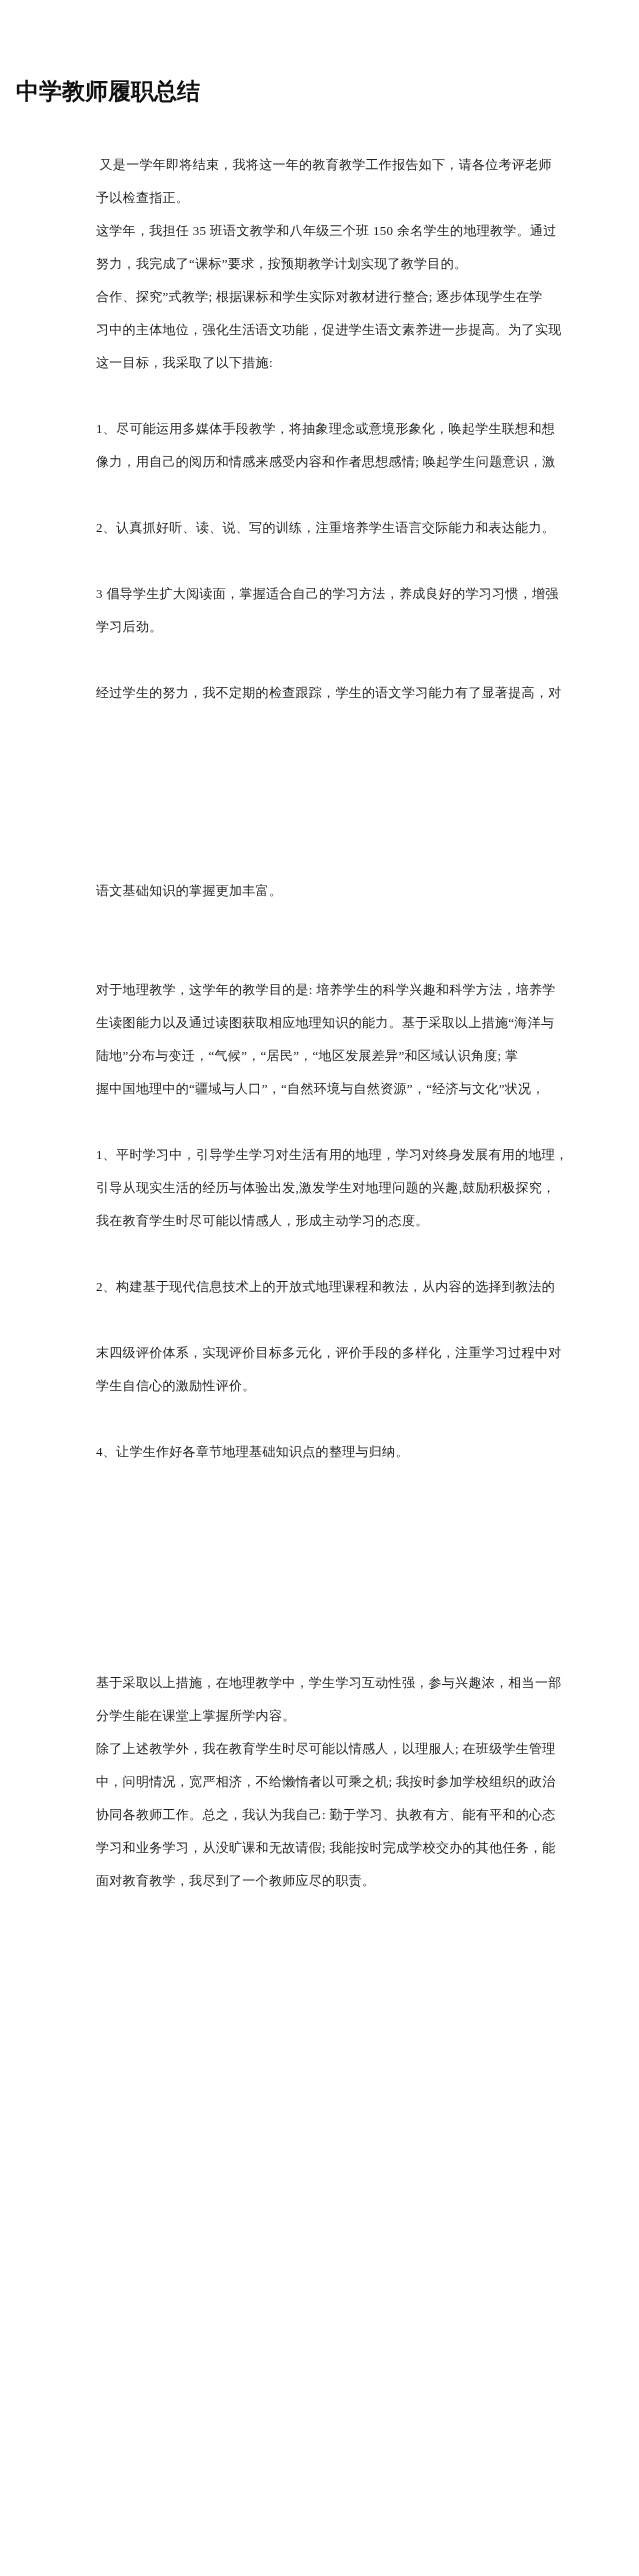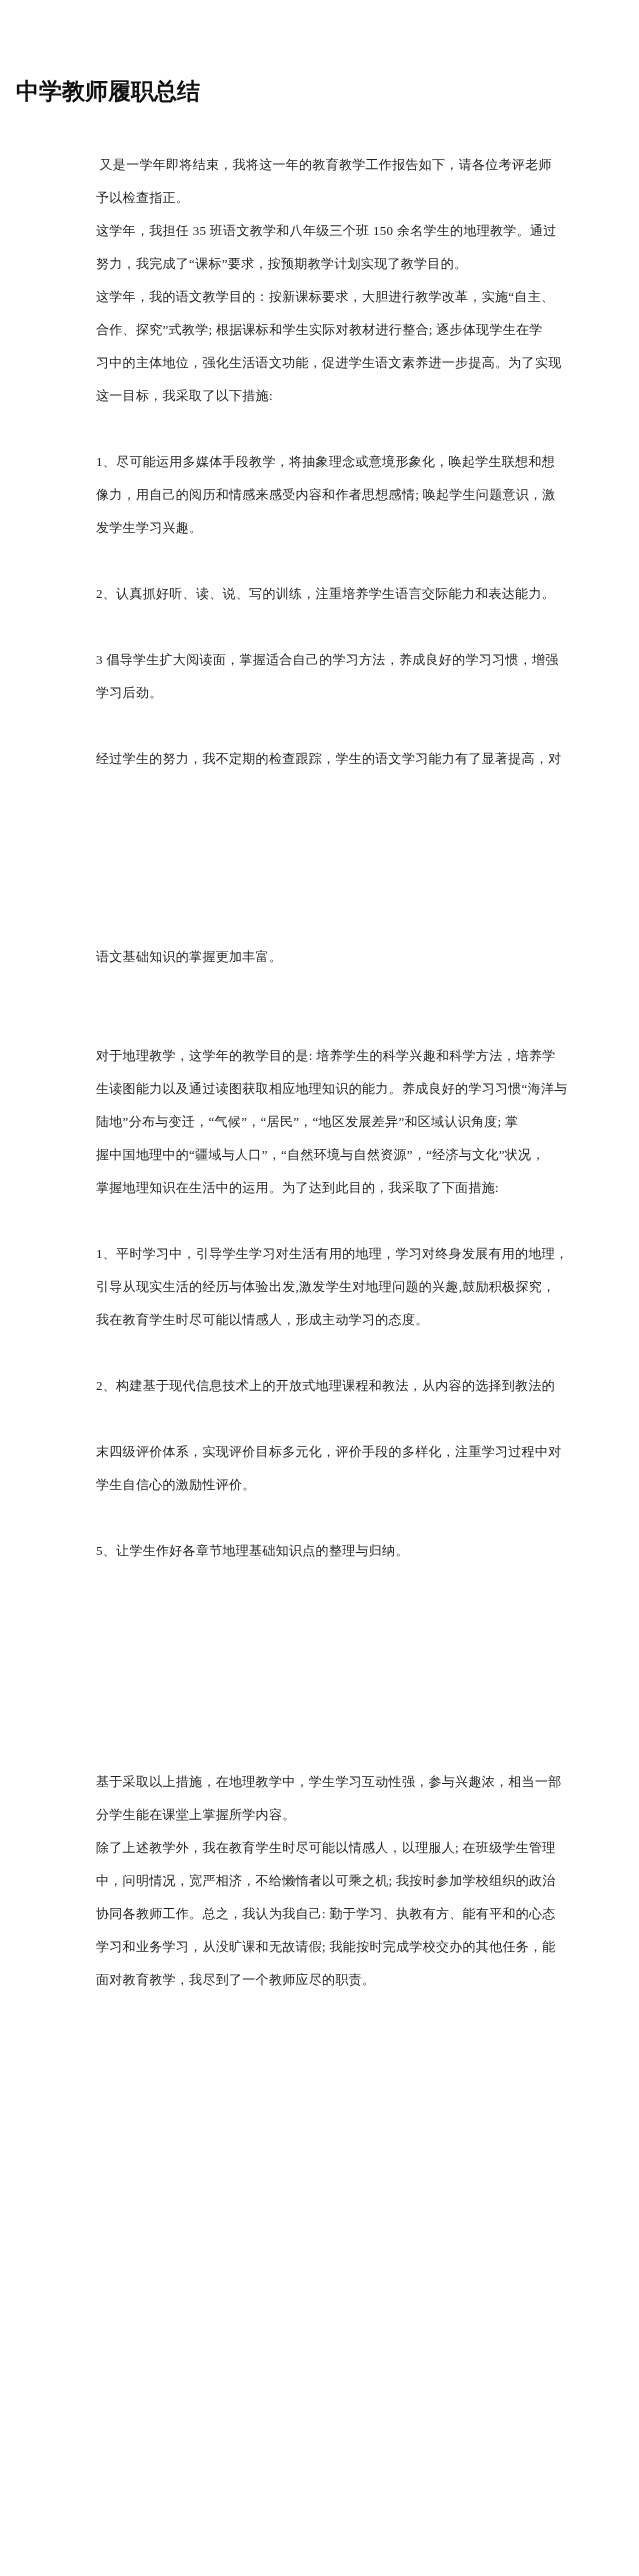--- a/index.html
+++ b/index.html
@@ -47,59 +47,56 @@
 </head>
 <body>
 
 <div class="page">
   <h1 class="doc-title">中学教师履职总结</h1>
   <div class="doc-body" id="doc-body">
       <div class="line"> 又是一学年即将结束，我将这一年的教育教学工作报告如下，请各位考评老师</div>
       <div class="line">予以检查指正。</div>
       <div class="line">这学年，我担任 35 班语文教学和八年级三个班 150 余名学生的地理教学。通过</div>
       <div class="line">努力，我完成了“课标”要求，按预期教学计划实现了教学目的。</div>
-      <div class="line">这学年，我的语文教学目的：按新课标要求，大胆进行教学改革，实施“自主、</div>
       <div class="line">合作、探究”式教学; 根据课标和学生实际对教材进行整合; 逐步体现学生在学</div>
       <div class="line">习中的主体地位，强化生活语文功能，促进学生语文素养进一步提高。为了实现</div>
       <div class="line">这一目标，我采取了以下措施:</div>
       <div class="line"></div>
       <div class="line">1、尽可能运用多媒体手段教学，将抽象理念或意境形象化，唤起学生联想和想</div>
       <div class="line">像力，用自己的阅历和情感来感受内容和作者思想感情; 唤起学生问题意识，激</div>
-      <div class="line">发学生学习兴趣。</div>
       <div class="line"></div>
       <div class="line">2、认真抓好听、读、说、写的训练，注重培养学生语言交际能力和表达能力。</div>
       <div class="line"></div>
       <div class="line">3 倡导学生扩大阅读面，掌握适合自己的学习方法，养成良好的学习习惯，增强</div>
       <div class="line">学习后劲。</div>
       <div class="line"></div>
       <div class="line">经过学生的努力，我不定期的检查跟踪，学生的语文学习能力有了显著提高，对</div>
       <div class="line"></div>
       <div class="line"></div>
       <div class="line"></div>
       <div class="line"></div>
       <div class="line"></div>
       <div class="line">语文基础知识的掌握更加丰富。</div>
       <div class="line"></div>
       <div class="line"></div>
       <div class="line">对于地理教学，这学年的教学目的是: 培养学生的科学兴趣和科学方法，培养学</div>
-      <div class="line">生读图能力以及通过读图获取相应地理知识的能力。养成良好的学习习惯“海洋与</div>
+      <div class="line">生读图能力以及通过读图获取相应地理知识的能力。基于采取以上措施“海洋与</div>
       <div class="line">陆地”分布与变迁，“气候”，“居民”，“地区发展差异”和区域认识角度; 掌</div>
       <div class="line">握中国地理中的“疆域与人口”，“自然环境与自然资源”，“经济与文化”状况，</div>
-      <div class="line">掌握地理知识在生活中的运用。为了达到此目的，我采取了下面措施:</div>
       <div class="line"></div>
       <div class="line">1、平时学习中，引导学生学习对生活有用的地理，学习对终身发展有用的地理，</div>
       <div class="line">引导从现实生活的经历与体验出发,激发学生对地理问题的兴趣,鼓励积极探究，</div>
       <div class="line">我在教育学生时尽可能以情感人，形成主动学习的态度。</div>
       <div class="line"></div>
       <div class="line">2、构建基于现代信息技术上的开放式地理课程和教法，从内容的选择到教法的</div>
       <div class="line"></div>
       <div class="line">末四级评价体系，实现评价目标多元化，评价手段的多样化，注重学习过程中对</div>
       <div class="line">学生自信心的激励性评价。</div>
       <div class="line"></div>
-      <div class="line">5、让学生作好各章节地理基础知识点的整理与归纳。</div>
+      <div class="line">4、让学生作好各章节地理基础知识点的整理与归纳。</div>
       <div class="line"></div>
       <div class="line"></div>
       <div class="line"></div>
       <div class="line"></div>
       <div class="line"></div>
       <div class="line"></div>
       <div class="line">基于采取以上措施，在地理教学中，学生学习互动性强，参与兴趣浓，相当一部</div>
       <div class="line">分学生能在课堂上掌握所学内容。</div>
       <div class="line">除了上述教学外，我在教育学生时尽可能以情感人，以理服人; 在班级学生管理</div>
       <div class="line">中，问明情况，宽严相济，不给懒惰者以可乘之机; 我按时参加学校组织的政治</div>

